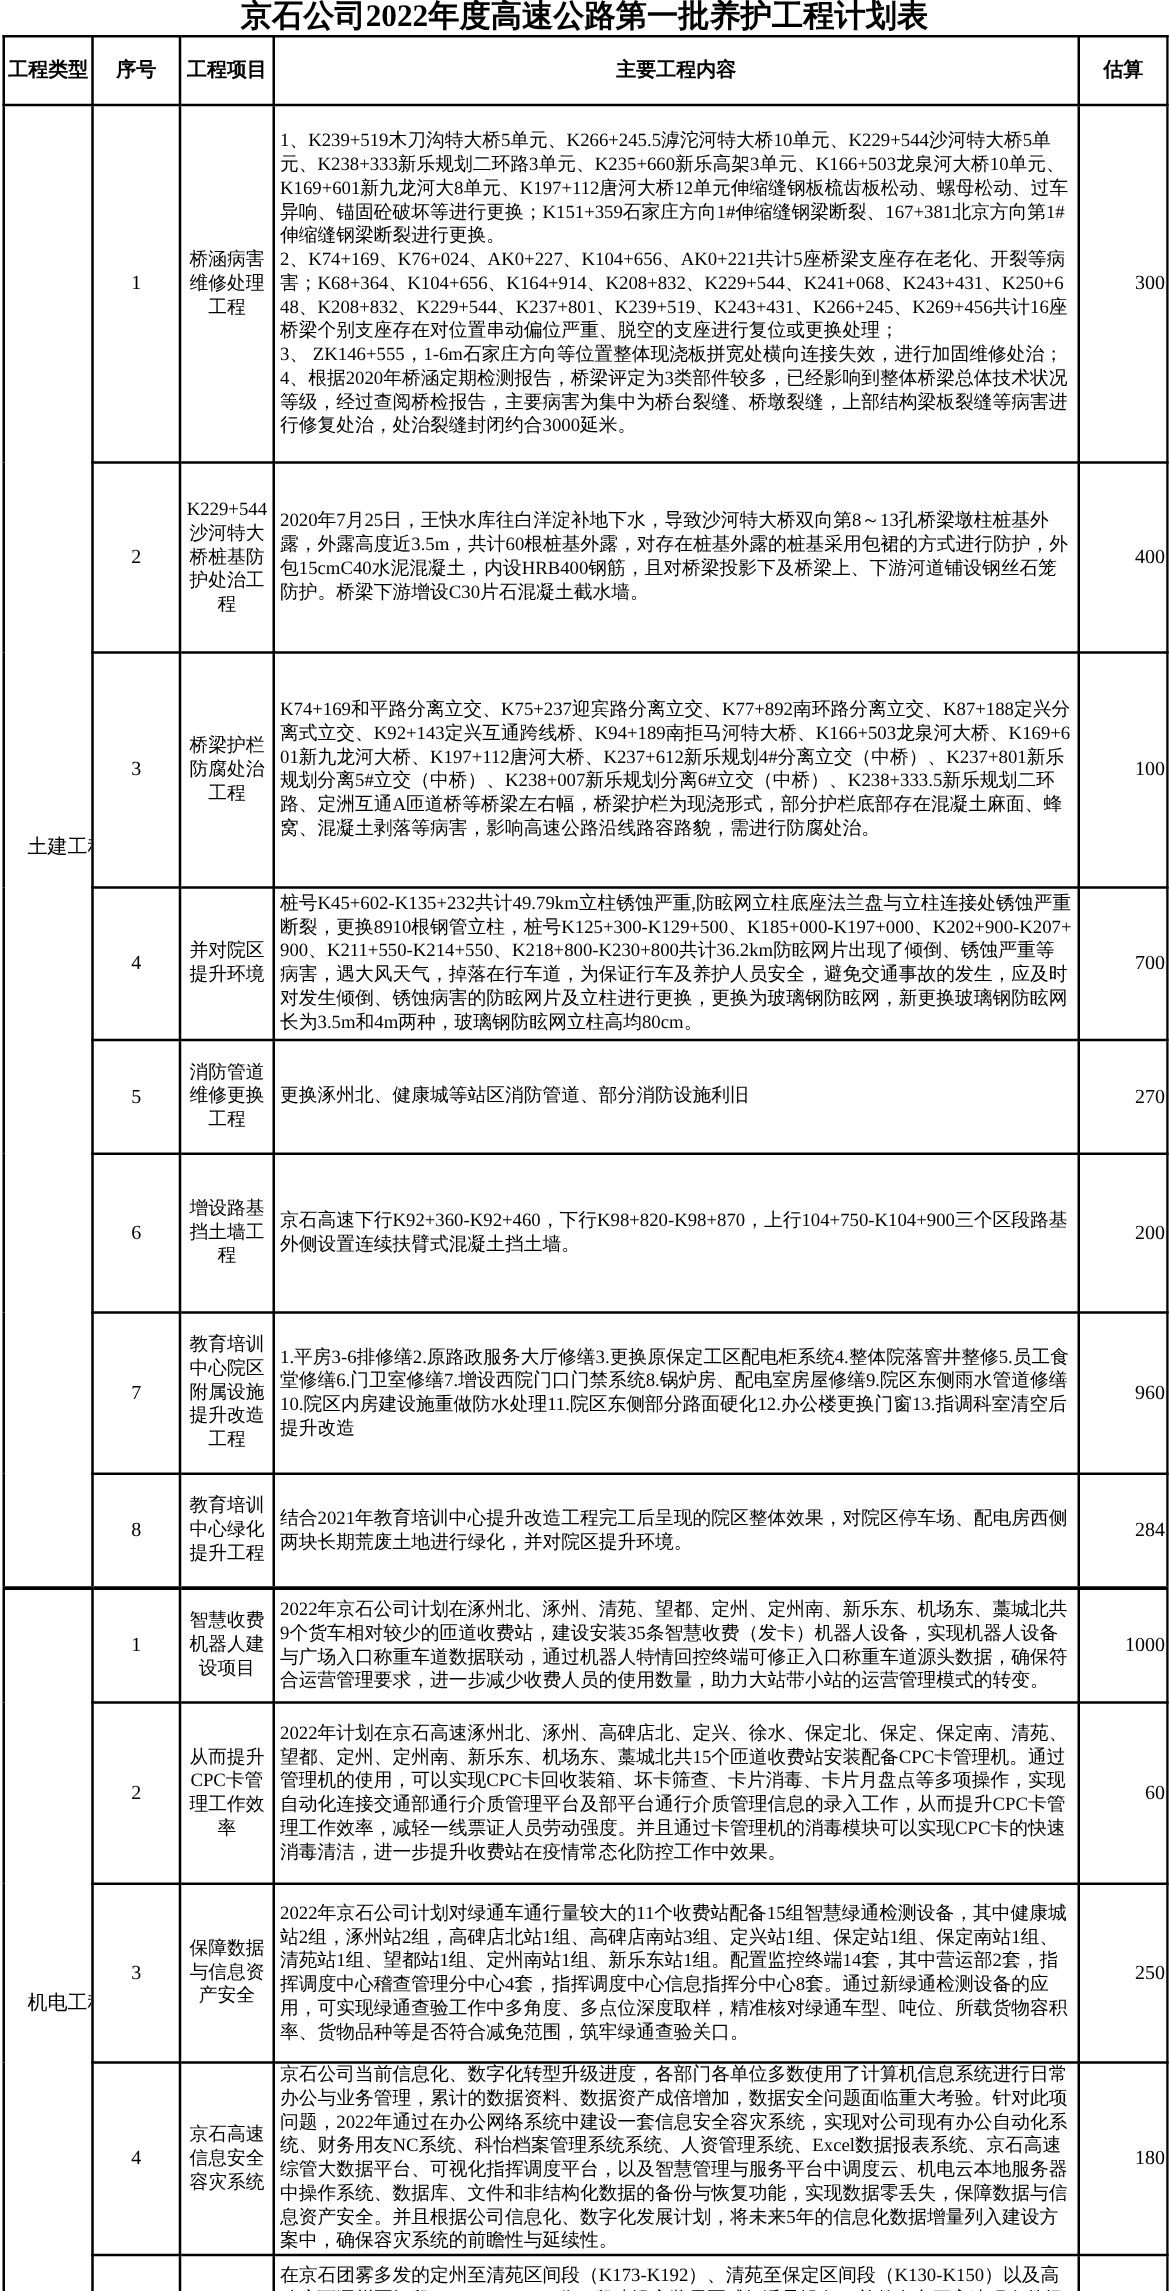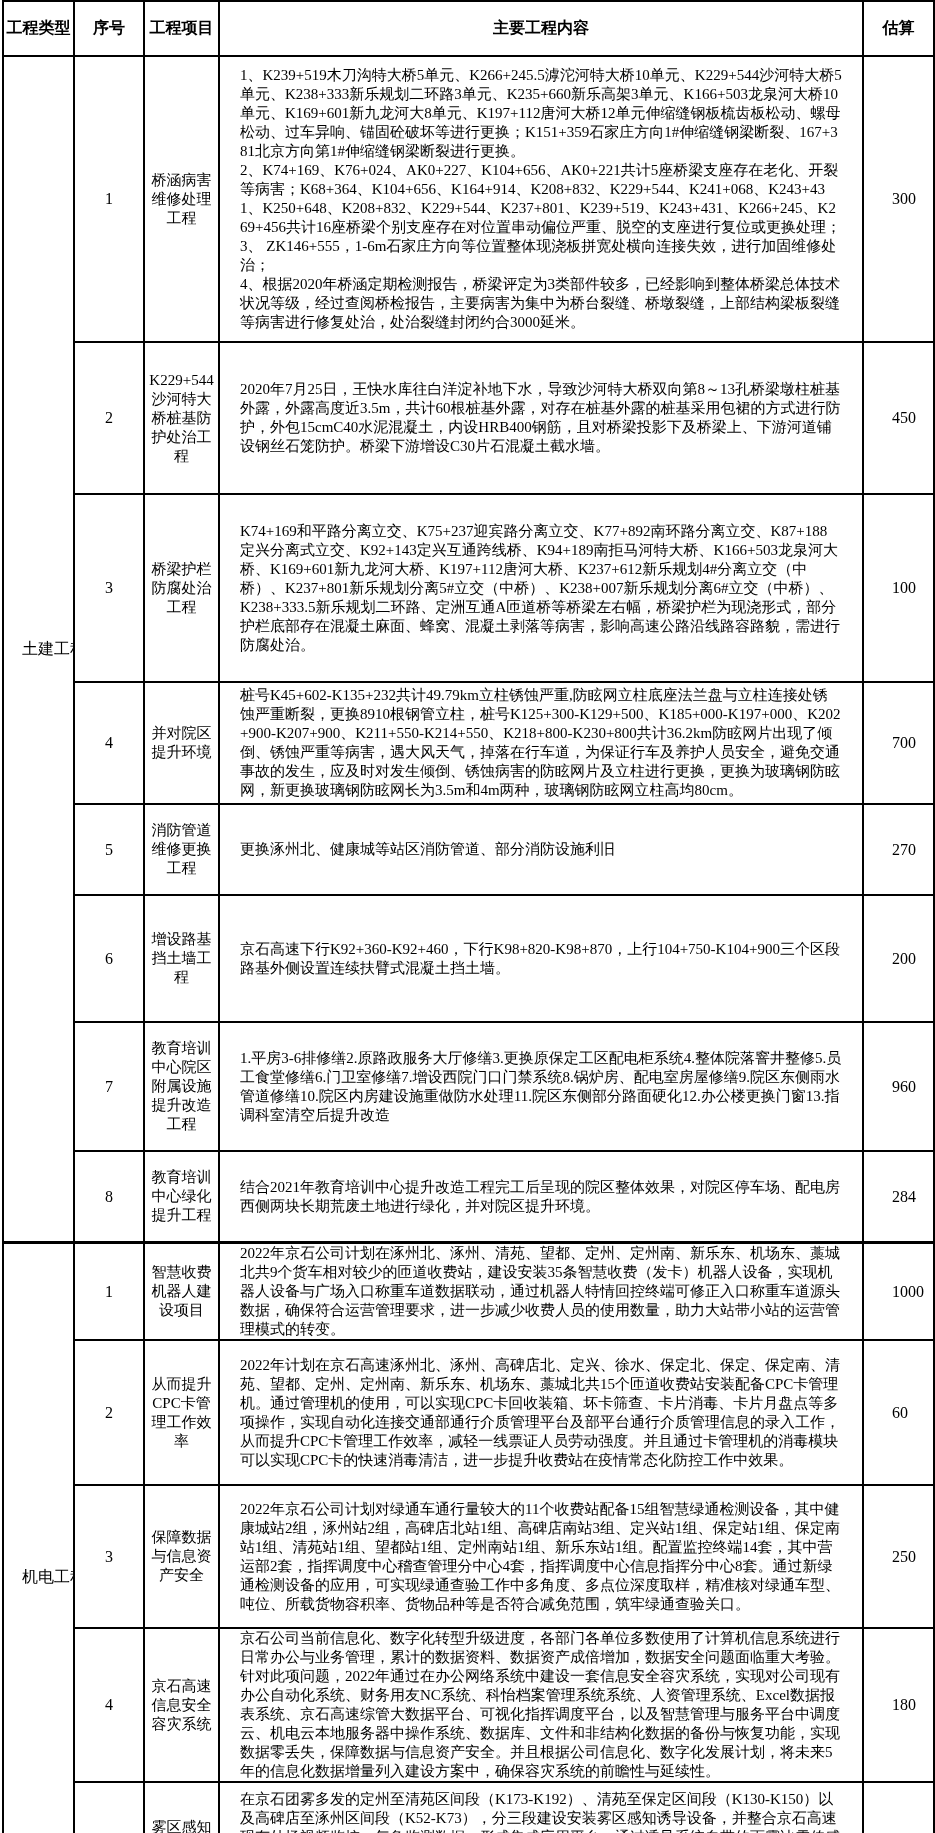--- a/index.html
+++ b/index.html
@@ -60,39 +60,40 @@
     text-align: center;
     vertical-align: middle;
     padding: 16px 3px;
     word-break: break-all;
   }
   td.content-cell {
     font-size: 15px;
     line-height: 19px;
     text-align: left;
     vertical-align: middle;
-    padding: 0 20px;
+    padding: 0 4px;
     white-space: pre-wrap;
     word-break: break-all;
   }
   td.est-cell {
     font-size: 16px;
-    text-align: left;
+    text-align: right;
     vertical-align: middle;
     padding-left: 28px;
   }
   
   tr.section-start td {
     border-top-width: 3px;
   }
 </style>
 </head>
 <body>
 
 <div class="sheet">
+  <div class="page-title">京石公司2022年度高速公路第一批养护工程计划表</div>
   <table class="plan">
     <colgroup>
       <col style="width:71px">
       <col style="width:70px">
       <col style="width:75px">
       <col style="width:644px">
       <col style="width:71px">
     </colgroup>
     <thead>
       <tr style="height:23px">
@@ -111,21 +112,21 @@
           <td class="content-cell">1、K239+519木刀沟特大桥5单元、K266+245.5滹沱河特大桥10单元、K229+544沙河特大桥5单元、K238+333新乐规划二环路3单元、K235+660新乐高架3单元、K166+503龙泉河大桥10单元、K169+601新九龙河大8单元、K197+112唐河大桥12单元伸缩缝钢板梳齿板松动、螺母松动、过车异响、锚固砼破坏等进行更换；K151+359石家庄方向1#伸缩缝钢梁断裂、167+381北京方向第1#伸缩缝钢梁断裂进行更换。
 2、K74+169、K76+024、AK0+227、K104+656、AK0+221共计5座桥梁支座存在老化、开裂等病害；K68+364、K104+656、K164+914、K208+832、K229+544、K241+068、K243+431、K250+648、K208+832、K229+544、K237+801、K239+519、K243+431、K266+245、K269+456共计16座桥梁个别支座存在对位置串动偏位严重、脱空的支座进行复位或更换处理；
 3、 ZK146+555，1-6m石家庄方向等位置整体现浇板拼宽处横向连接失效，进行加固维修处治；
 4、根据2020年桥涵定期检测报告，桥梁评定为3类部件较多，已经影响到整体桥梁总体技术状况等级，经过查阅桥检报告，主要病害为集中为桥台裂缝、桥墩裂缝，上部结构梁板裂缝等病害进行修复处治，处治裂缝封闭约合3000延米。</td>
           <td class="est-cell">300</td>
         </tr>
         <tr style="height: 152px;">
           <td class="no-cell">2</td>
           <td class="project-cell">K229+544沙河特大桥桩基防护处治工程</td>
           <td class="content-cell">2020年7月25日，王快水库往白洋淀补地下水，导致沙河特大桥双向第8～13孔桥梁墩柱桩基外露，外露高度近3.5m，共计60根桩基外露，对存在桩基外露的桩基采用包裙的方式进行防护，外包15cmC40水泥混凝土，内设HRB400钢筋，且对桥梁投影下及桥梁上、下游河道铺设钢丝石笼防护。桥梁下游增设C30片石混凝土截水墙。</td>
-          <td class="est-cell">450</td>
+          <td class="est-cell">400</td>
         </tr>
         <tr style="height: 188px;">
           <td class="no-cell">3</td>
           <td class="project-cell">桥梁护栏防腐处治工程</td>
           <td class="content-cell">K74+169和平路分离立交、K75+237迎宾路分离立交、K77+892南环路分离立交、K87+188定兴分离式立交、K92+143定兴互通跨线桥、K94+189南拒马河特大桥、K166+503龙泉河大桥、K169+601新九龙河大桥、K197+112唐河大桥、K237+612新乐规划4#分离立交（中桥）、K237+801新乐规划分离5#立交（中桥）、K238+007新乐规划分离6#立交（中桥）、K238+333.5新乐规划二环路、定洲互通A匝道桥等桥梁左右幅，桥梁护栏为现浇形式，部分护栏底部存在混凝土麻面、蜂窝、混凝土剥落等病害，影响高速公路沿线路容路貌，需进行防腐处治。</td>
           <td class="est-cell">100</td>
         </tr>
         <tr style="height: 122px;">
           <td class="no-cell">4</td>
           <td class="project-cell">并对院区提升环境</td>

